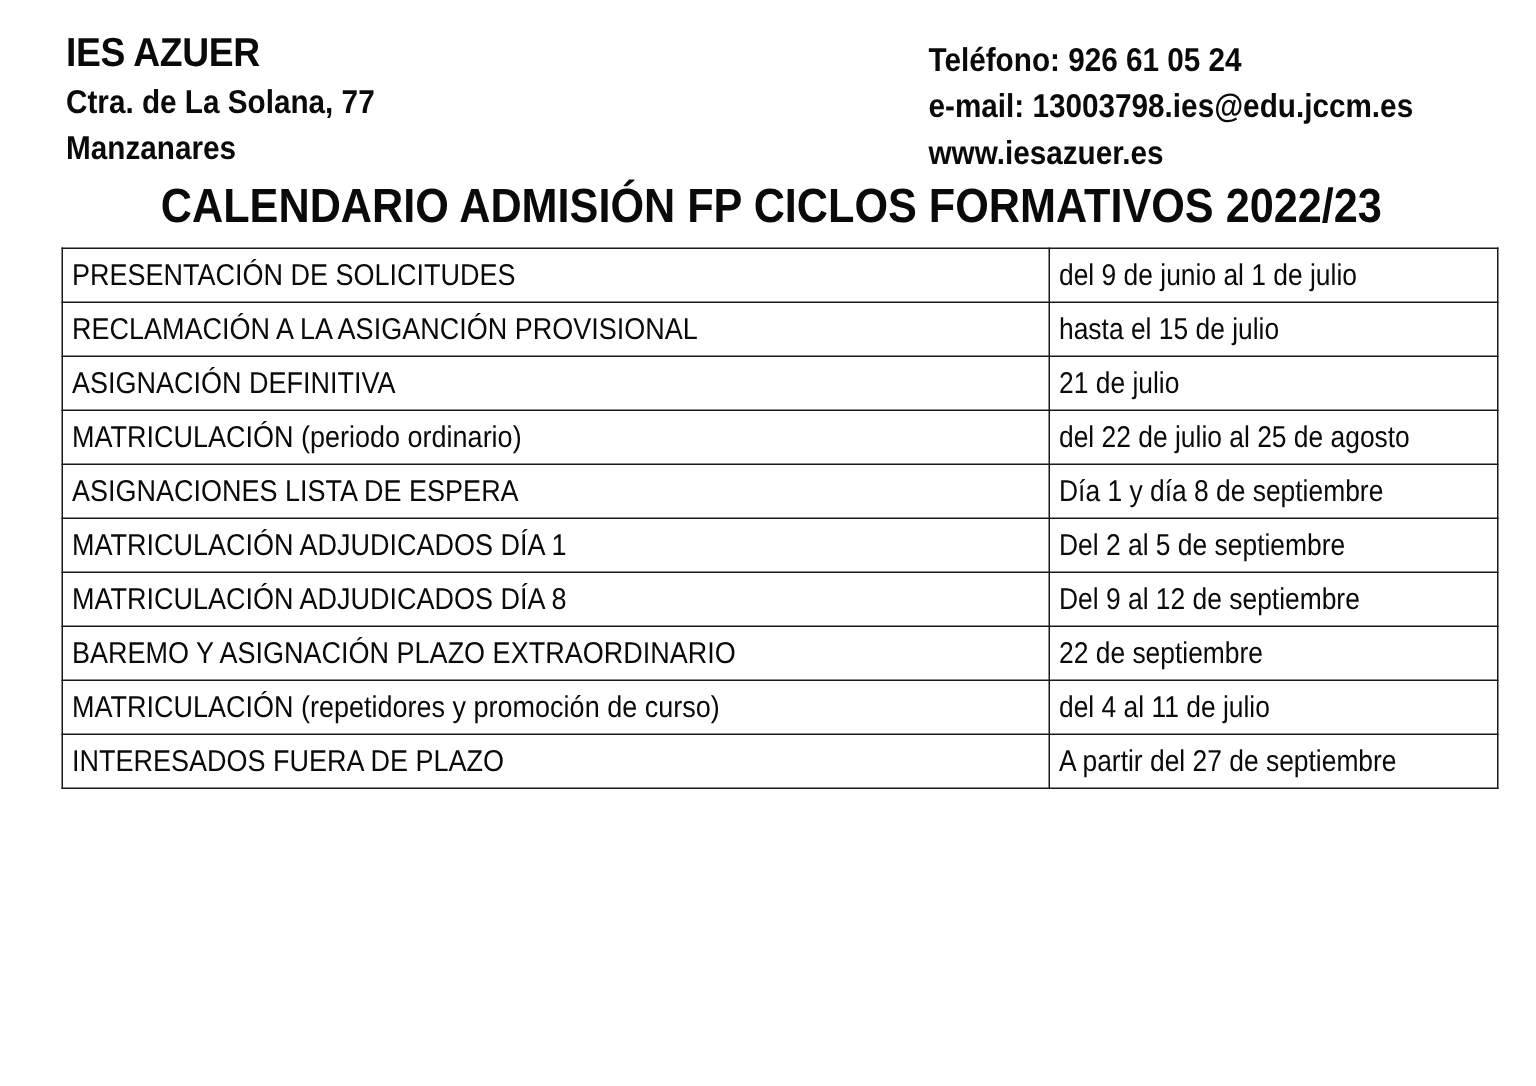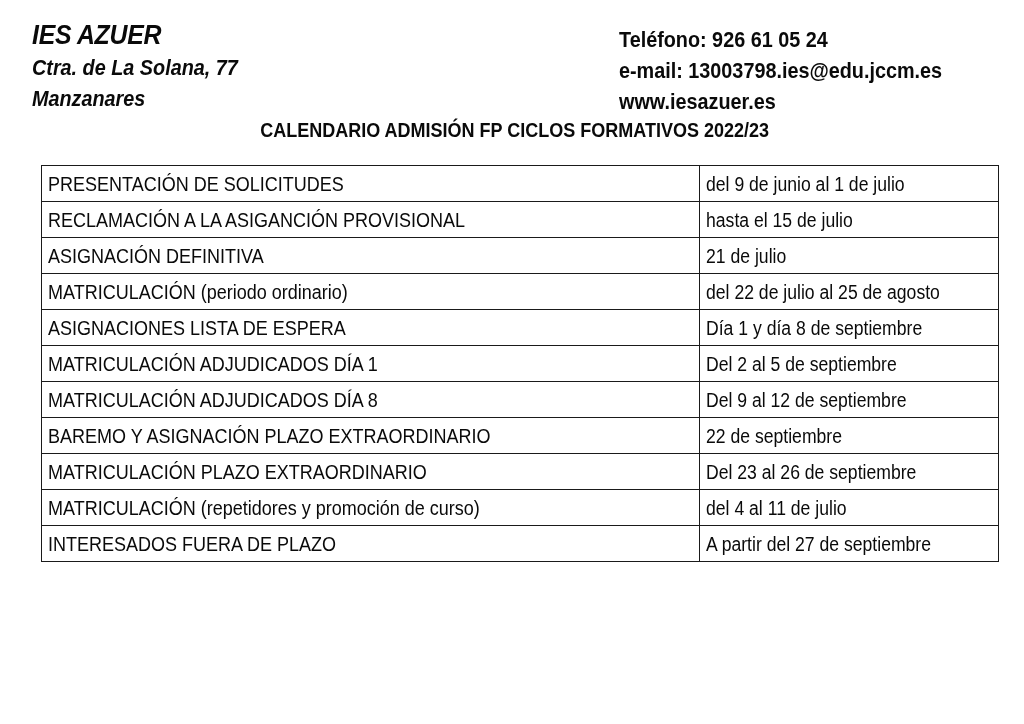--- a/index.html
+++ b/index.html
@@ -10,23 +10,22 @@
     body {
       width: 1024px;
       height: 724px;
       position: relative;
       overflow: hidden;
       font-family: "Liberation Sans", sans-serif;
       color: #0a0a0a;
     }
     .hdr-left {
       position: absolute;
-      left: 32px;
+      left: 44px;
       top: 18px;
-      font-style: italic;
     }
     .hdr-right {
       position: absolute;
       left: 619px;
       top: 24px;
     }
     .school-name {
       font-size: 27px;
       font-weight: bold;
       letter-spacing: -0.3px;
@@ -43,21 +42,21 @@
       transform: scaleX(0.9);
       transform-origin: left center;
     }
     .hdr-left .hdr-line { line-height: 31px; }
     .doc-title {
       position: absolute;
       left: 0;
       width: 1024px;
       top: 119px;
       text-align: center;
-      font-size: 20px;
+      font-size: 32px;
       font-weight: bold;
       white-space: nowrap;
     }
     .doc-title span {
       display: inline-block;
       transform: scaleX(0.9);
       margin-left: 5px;
     }
     table.cal {
       position: absolute;
@@ -143,24 +142,20 @@
     </tr>
     <tr>
       <td class="c-event"><span class="sq">MATRICULACIÓN ADJUDICADOS DÍA 8</span></td>
       <td class="c-date"><span class="sq-date">Del 9 al 12 de septiembre</span></td>
     </tr>
     <tr>
       <td class="c-event"><span class="sq">BAREMO Y ASIGNACIÓN PLAZO EXTRAORDINARIO</span></td>
       <td class="c-date"><span class="sq-date">22 de septiembre</span></td>
     </tr>
     <tr>
-      <td class="c-event"><span class="sq">MATRICULACIÓN PLAZO EXTRAORDINARIO</span></td>
-      <td class="c-date"><span class="sq-date">Del 23 al 26 de septiembre</span></td>
-    </tr>
-    <tr>
       <td class="c-event"><span class="sq">MATRICULACIÓN (repetidores y promoción de curso)</span></td>
       <td class="c-date"><span class="sq-date">del 4 al 11 de julio</span></td>
     </tr>
     <tr>
       <td class="c-event"><span class="sq">INTERESADOS FUERA DE PLAZO</span></td>
       <td class="c-date"><span class="sq-date">A partir del 27 de septiembre</span></td>
     </tr>
   </tbody>
 </table>
 

